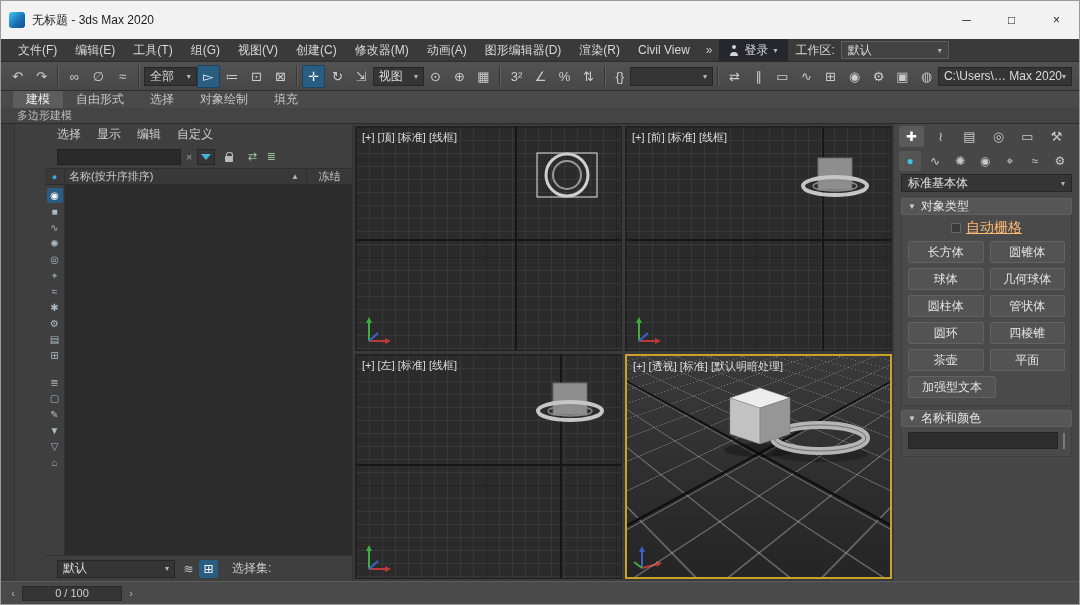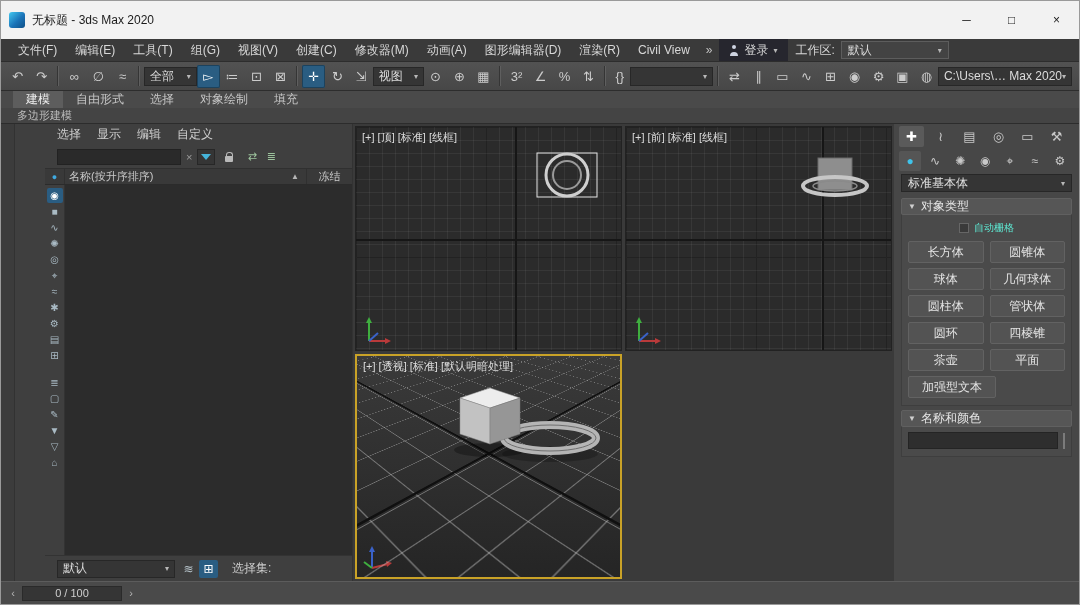--- a/index.html
+++ b/index.html
@@ -136,21 +136,21 @@
                font-size:12px; border-radius:2px; }
   .cp-subtab.active { background:#555; color:#3fc3ea; }
   .cp-combo { margin:2px 7px; height:18px; background:#353535; border:1px solid #272727; display:flex;
               align-items:center; padding:0 6px; font-size:12px; color:#e0e0e0; }
   .cp-combo .val { flex:1; }
   .rollout { margin:4px 7px 0; }
   .rollout-h { height:17px; background:#565656; border:1px solid #606060; border-radius:2px; display:flex;
                align-items:center; gap:5px; padding:0 6px; font-size:12px; color:#e6e6e6; }
   .rcaret { font-size:8px; color:#cfcfcf; }
   .rollout-b { background:#4a4a4a; border:1px solid #3e3e3e; border-top:none; padding:5px 6px 7px; }
-  .autogrid { display:flex; align-items:center; justify-content:center; gap:5px; height:16px; font-size:10px; color:#5eead4; }
+  .autogrid { display:flex; align-items:center; justify-content:center; gap:5px; height:16px; font-size:14px; color:#fdba74;text-decoration:underline; }
   .checkbox { width:10px; height:10px; background:#3a3a3a; border:1px solid #666; }
   .btn-grid { display:grid; grid-template-columns:1fr 1fr; gap:5px 6px; margin-top:5px; }
   .obj-btn { height:22px; background:#535353; border:1px solid #626262; border-radius:2px; display:flex;
              align-items:center; justify-content:center; font-size:12px; color:#e4e4e4; white-space:nowrap; }
   .obj-btn.wide { width:88px; margin-top:5px; }
   .name-color-row { display:flex; gap:5px; align-items:center; }
   .name-input { flex:1; height:17px; background:#2e2e2e; border:1px solid #242424; color:#ddd; padding:0 3px; font-size:11px; }
   .swatch { width:16px; height:16px; border:1px solid #7b7b7b; }
 
   
@@ -374,20 +374,38 @@
         <svg class="tripod" width="34" height="34" viewBox="0 0 34 34">
           <line x1="8" y1="28" x2="8" y2="8" stroke="#3fae3f" stroke-width="2"></line>
             <polygon points="8,4 5,10 11,10" fill="#3fae3f"></polygon>
           <line x1="8" y1="28" x2="26" y2="28" stroke="#b93a3a" stroke-width="2"></line>
             <polygon points="30,28 24,25 24,31" fill="#b93a3a"></polygon>
           <line x1="8" y1="28" x2="17" y2="20" stroke="#3a62c9" stroke-width="2"></line>
         </svg>
         <span class="vp-label">[+] [前] [标准] [线框]</span>
       </div>
 
+      <div class="vp">
+        <div class="vp-grid"></div>
+        <div class="axis-v" style="left:77%"></div>
+        <div class="axis-h" style="top:49%"></div>
+        <svg class="vp-obj" style="left:66%;top:10%" width="76" height="56">
+          <rect x="22" y="6" width="34" height="32" fill="#8e8e8e" stroke="#6a6a6a"></rect>
+          <ellipse cx="39" cy="34" rx="32" ry="9" fill="none" stroke="#c6c6c6" stroke-width="4"></ellipse>
+          <ellipse cx="39" cy="34" rx="22" ry="5" fill="none" stroke="#8a8a8a" stroke-width="1.5"></ellipse>
+        </svg>
+        <svg class="tripod" width="34" height="34" viewBox="0 0 34 34">
+          <line x1="8" y1="28" x2="8" y2="8" stroke="#3fae3f" stroke-width="2"></line>
+            <polygon points="8,4 5,10 11,10" fill="#3fae3f"></polygon>
+          <line x1="8" y1="28" x2="26" y2="28" stroke="#b93a3a" stroke-width="2"></line>
+            <polygon points="30,28 24,25 24,31" fill="#b93a3a"></polygon>
+          <line x1="8" y1="28" x2="17" y2="20" stroke="#3a62c9" stroke-width="2"></line>
+        </svg>
+        <span class="vp-label">[+] [左] [标准] [线框]</span>
+      </div>
 
       <div class="vp vp-persp active">
         <div class="persp-plane"></div>
         <svg class="vp-obj" style="left:20%;top:8%" width="200" height="120">
           <ellipse cx="80" cy="76" rx="36" ry="7" fill="rgba(0,0,0,0.3)"></ellipse>
           <ellipse cx="140" cy="80" rx="48" ry="8" fill="rgba(0,0,0,0.22)"></ellipse>
           <ellipse cx="140" cy="64" rx="46" ry="13" fill="none" stroke="#b5b5b5" stroke-width="8"></ellipse>
           <ellipse cx="140" cy="64" rx="46" ry="13" fill="none" stroke="#6f6f6f" stroke-width="1"></ellipse>
           <polygon points="50,24 80,14 110,24 80,34" fill="#ededed" stroke="#9a9a9a" stroke-width="0.5"></polygon>
           <polygon points="50,24 80,34 80,70 50,60" fill="#c2c2c2" stroke="#8a8a8a" stroke-width="0.5"></polygon>

